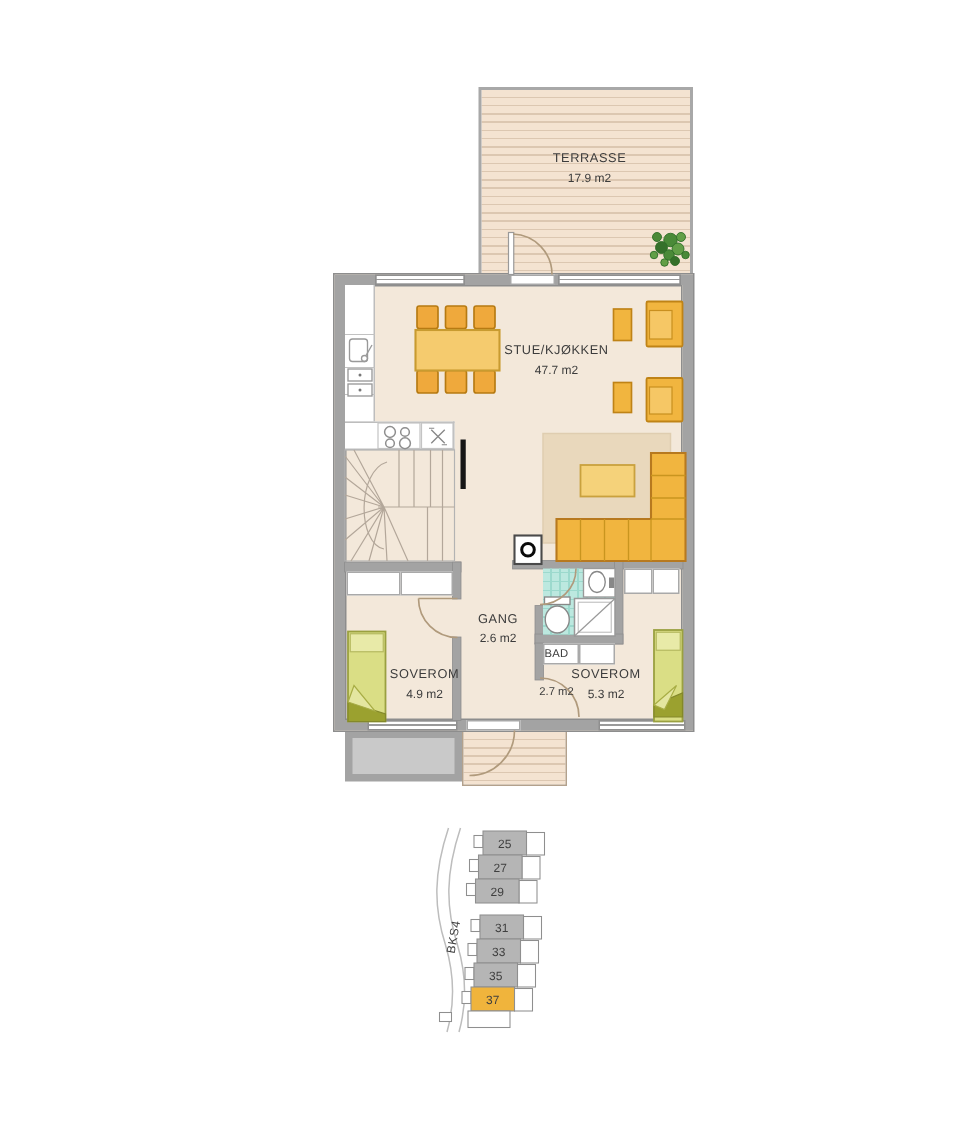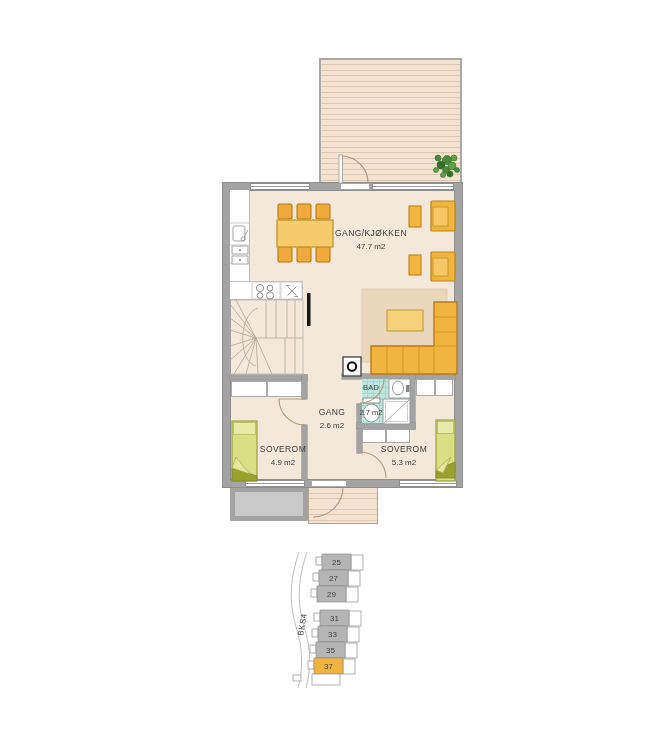--- a/index.html
+++ b/index.html
@@ -22,21 +22,21 @@
                          repeating-linear-gradient(90deg,transparent 0 5px,#9cd9cd 5px 6px);}
   .platform{position:absolute;left:230px;top:488px;width:78px;height:33px;background:#a3a3a3;}
   .platform .inner{position:absolute;left:5px;top:4px;right:5px;bottom:5px;background:#c9c9c9;}
   .win{position:absolute;height:5px;border:1px solid #8f8f8f;
        background:linear-gradient(to bottom,#fff 0 1.8px,#9a9a9a 1.8px 2.8px,#fff 2.8px);z-index:6;}
   .thr{position:absolute;height:5px;border:1px solid #a8a8a8;background:#fff;z-index:6;}
   .ov{position:absolute;left:0;top:0;z-index:8;}
   .lbl{position:absolute;text-align:center;color:#3c3c3c;z-index:12;}
   .lbl .rn{font-size:8.5px;letter-spacing:.4px;white-space:nowrap;}
   .lbl .ra{font-size:8px;margin-top:4px;white-space:nowrap;}
-  .lbl.small .rn{font-size:7.5px;letter-spacing:.2px;}
+  .lbl.small .rn{font-size:7.5px;letter-spacing:.2px;margin-top:48px;}
   .lbl.small .ra{font-size:7.5px;margin-top:16px;}
   .site{position:absolute;left:280px;top:550px;z-index:8;}
   svg text{font-family:"Liberation Sans",sans-serif;}
 </style>
 </head>
 <body>
 
 <div class="stage">
 
   <div class="deck terrace abs" style="left:319px;top:58px;width:143px;height:127px;"></div>
@@ -196,22 +196,26 @@
         <circle cx="446" cy="170" r="3.5" fill="#4a8a38"></circle>
       <circle cx="454" cy="158" r="3" fill="#629f47"></circle>
         <circle cx="438" cy="158" r="3" fill="#4a8a38"></circle>
       <circle cx="450" cy="174" r="3" fill="#35702a"></circle>
         <circle cx="443" cy="175" r="2.5" fill="#629f47"></circle>
       <circle cx="457" cy="170" r="2.5" fill="#4a8a38"></circle>
         <circle cx="436" cy="170" r="2.5" fill="#629f47"></circle>
     </g>
   </svg>
 
+  <div class="lbl" style="left:343px;top:100px;width:100px;">
+    <div class="rn">TERRASSE</div>
+    <div class="ra">17.9 m2</div>
+  </div>
   <div class="lbl" style="left:321px;top:228px;width:100px;">
-    <div class="rn">GANG/KJØKKEN</div>
+    <div class="rn">STUE/KJØKKEN</div>
     <div class="ra">47.7 m2</div>
   </div>
   <div class="lbl small" style="left:346px;top:383px;width:50px;">
     <div class="rn">BAD</div>
     <div class="ra">2.7 m2</div>
   </div>
   <div class="lbl" style="left:302px;top:407px;width:60px;">
     <div class="rn">GANG</div>
     <div class="ra">2.6 m2</div>
   </div>

